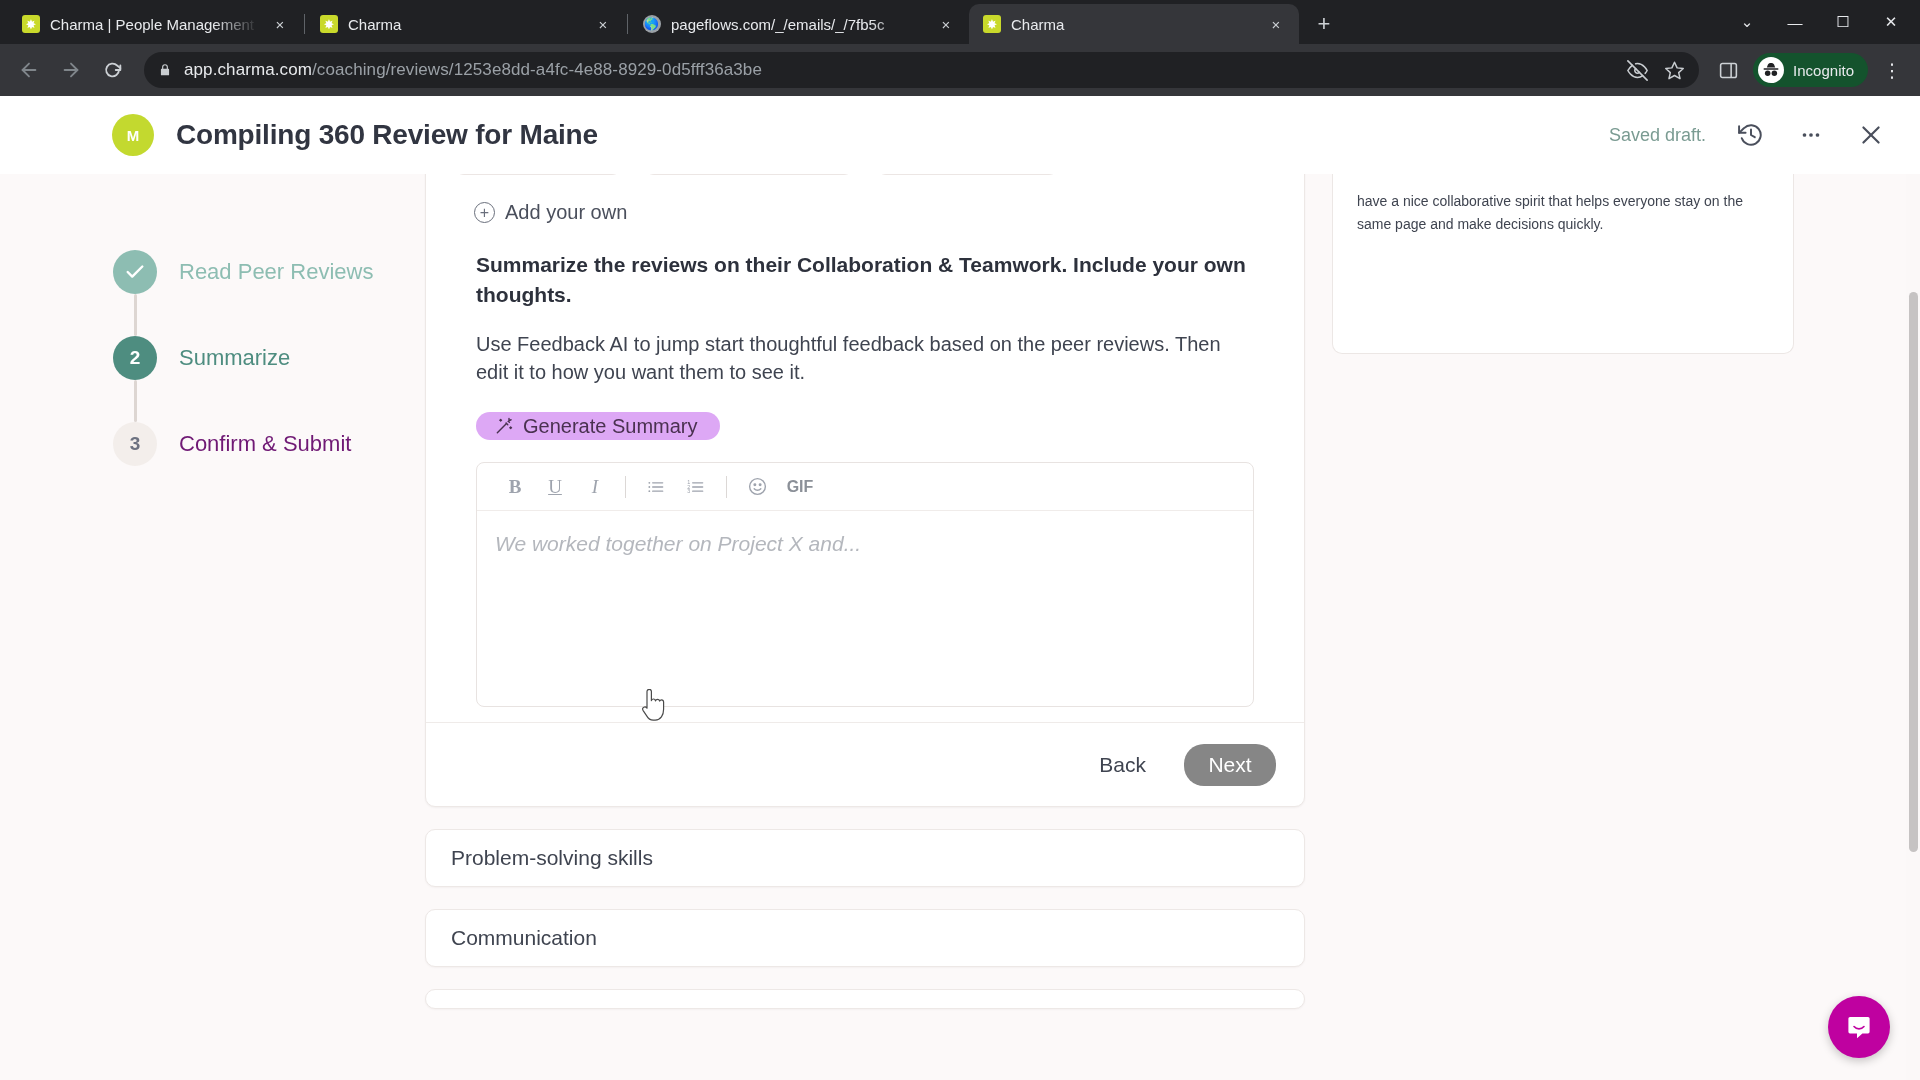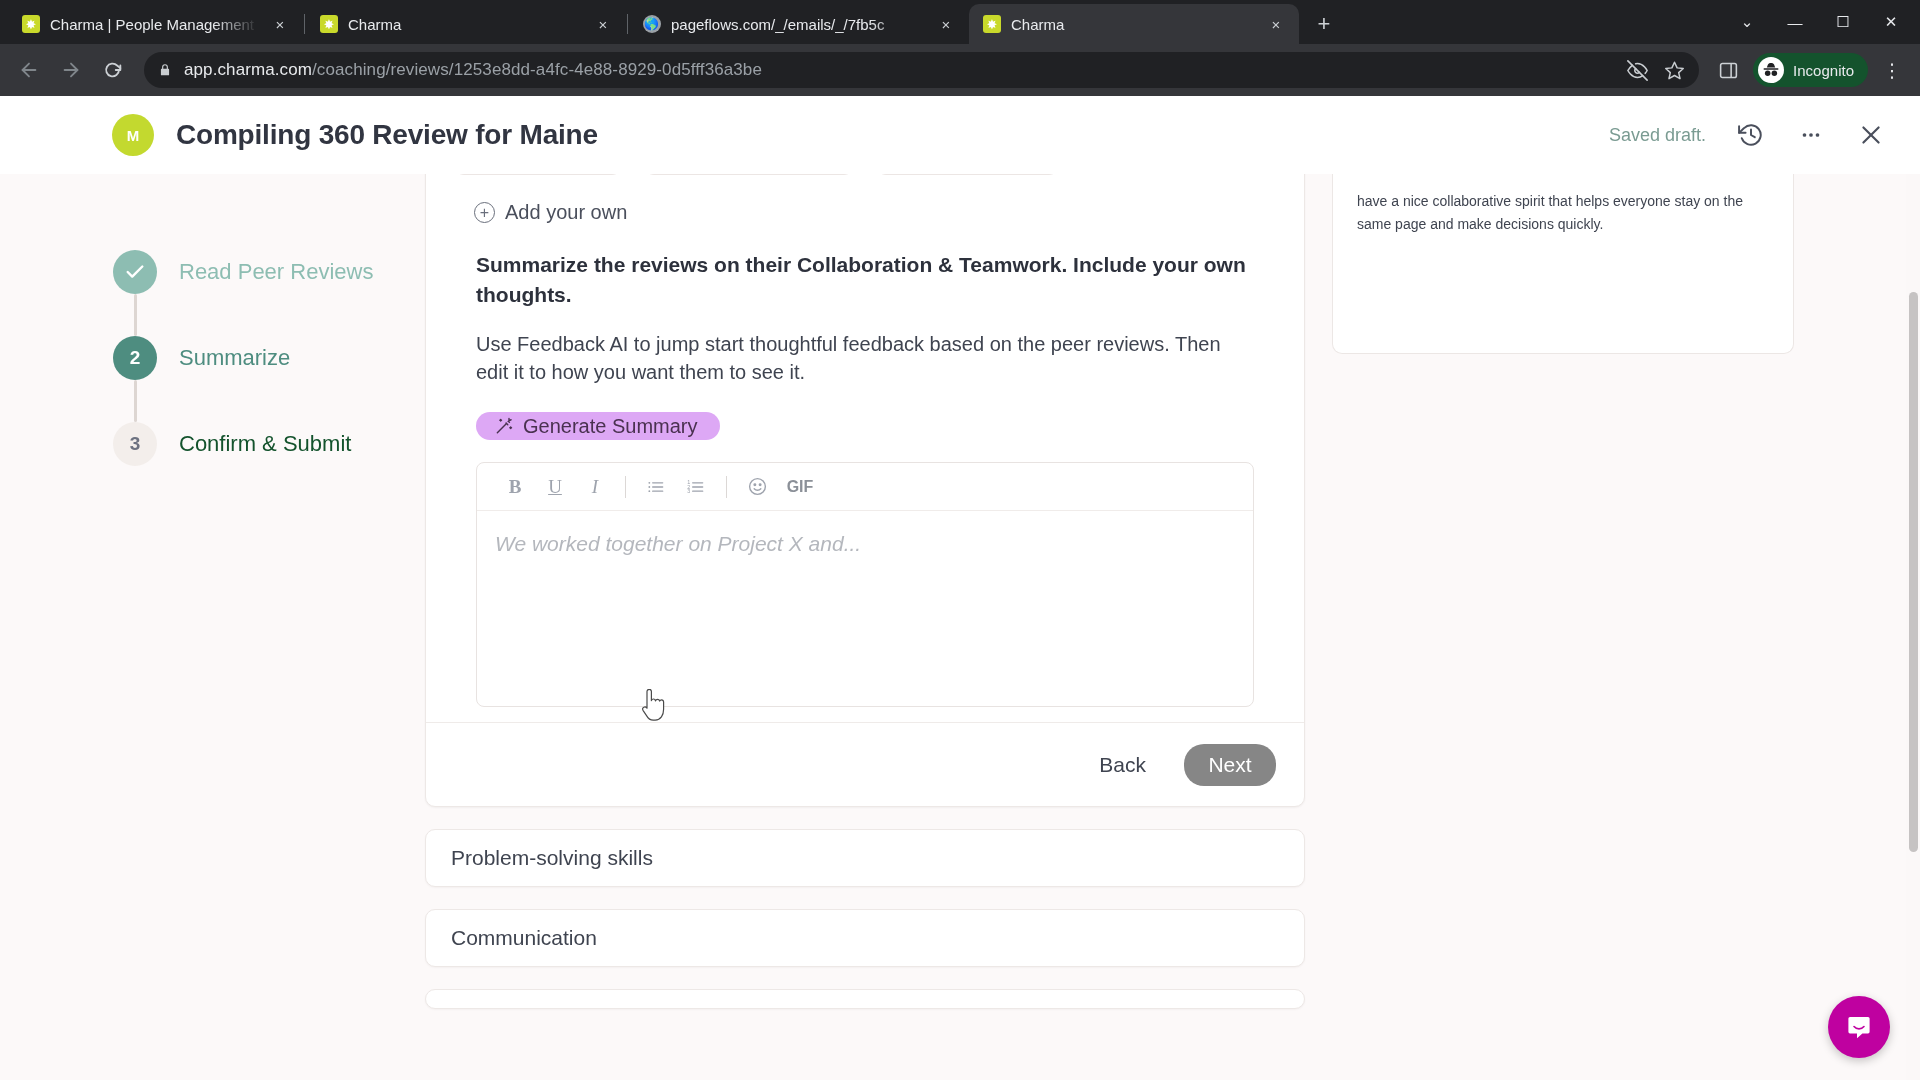--- a/index.html
+++ b/index.html
@@ -199,21 +199,21 @@
     width: 44px; height: 44px; border-radius: 50%;
     display: flex; align-items: center; justify-content: center;
     font-size: 19px; font-weight: 600; flex: 0 0 44px;
   }
   .step-bullet.done { background: #8dbdb2; color: #ffffff; }
   .step-bullet.current { background: #4e8d80; color: #ffffff; }
   .step-bullet.todo { background: #f3eeeb; color: #6c7180; }
   .step-label { font-size: 22px; }
   .step-label.done { color: #8dbdb2; }
   .step-label.current { color: #4e8d80; }
-  .step-label.todo { color: #14532d; text-align: right; }
+  .step-label.todo { color: #701a75; text-align: right; }
   .step-connector {
     width: 3px; height: 42px; background: #ddd6d2;
     margin-left: 21px; border-radius: 2px;
   }
 
   
   .main-col {
     position: absolute;
     left: 425px;
     top: 0;

